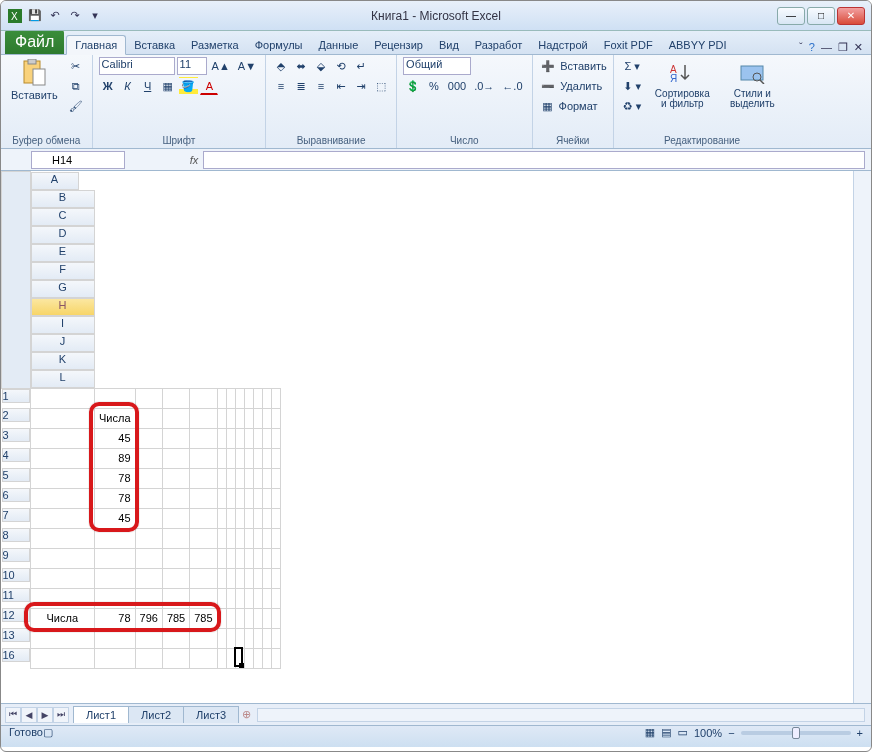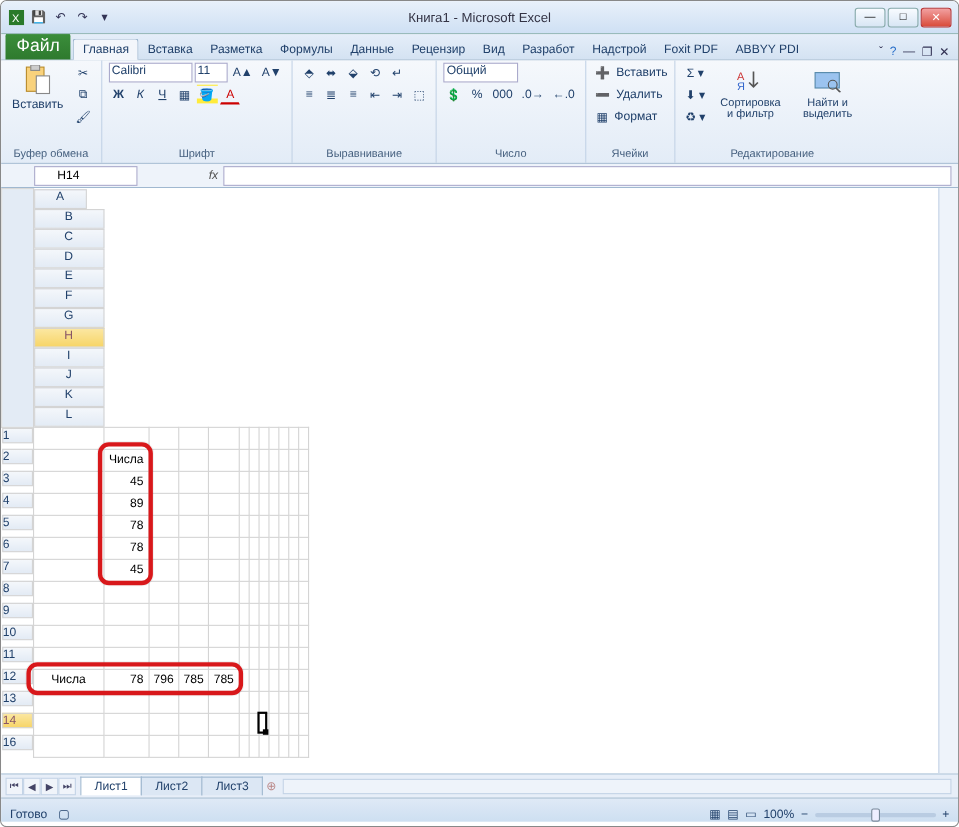--- a/index.html
+++ b/index.html
@@ -44,21 +44,21 @@
 table.sg td.l { text-align: center; }
 .active-cell { position: absolute; border: 2px solid #000; pointer-events: none; }
 .active-cell::after { content: ""; position: absolute; right: -3px; bottom: -3px; width: 5px; height: 5px; background: #000; }
 .highlight { position: absolute; border: 4px solid #d8181b; border-radius: 10px; pointer-events: none; box-shadow: 0 0 0 1px rgba(0,0,0,.05); }
 .sheet-tabs { height: 22px; background: #e7eef8; border-top: 1px solid #a0b8d0; display: flex; align-items: center; font-size: 11px; }
 .sheet-tabs .nav { display: flex; gap: 0; margin: 0 4px; }
 .sheet-tabs .nav span { width: 16px; height: 16px; display: inline-flex; align-items: center; justify-content: center; color: #446; border: 1px solid #c3d3e6; background: #f0f4fa; font-size: 9px; }
 .stab { padding: 2px 12px; background: #fff; border: 1px solid #a0b8d0; border-bottom: none; margin-right: -1px; color: #21416b; }
 .stab.inactive { background: #dce7f4; }
 .hscroll { flex: 1; margin: 0 6px; height: 14px; background: #eef3fa; border: 1px solid #c3d3e6; position: relative; }
-.statusbar { height: 22px; background: linear-gradient(#dfe9f6,#cddff1); border-top: 1px solid #a0b8d0; display: flex; align-items: flex-end; font-size: 11px; color: #21416b; padding: 0 8px; gap: 10px; }
+.statusbar { height: 22px; background: linear-gradient(#dfe9f6,#cddff1); border-top: 1px solid #a0b8d0; display: flex; align-items: flex-start; font-size: 11px; color: #21416b; padding: 0 8px; gap: 0; }
 .statusbar .right { margin-left: auto; display: flex; align-items: center; gap: 6px; }
 .zoom-slider { width: 110px; height: 4px; background: #b9cce2; position: relative; border-radius: 2px; }
 .zoom-slider .thumb { position: absolute; left: 50%; top: -4px; width: 8px; height: 12px; background: #eef; border: 1px solid #789; border-radius: 2px; transform: translateX(-50%); }
 .vscroll { position: absolute; right: 0; top: 0; bottom: 0; width: 18px; background: #eef3fa; border-left: 1px solid #c3d3e6; }
 svg { display: block; }
 </style>
 </head>
 <body>
 
 <div class="titlebar">
@@ -226,21 +226,21 @@
         <span style="font-size:10px;line-height:1;text-align:center;max-width:60px">Сортировка и фильтр</span>
       </div>
       <div class="bigbtn">
         <span class="ic">
             <svg width="26" height="22">
               <rect x="2" y="4" width="22" height="14" fill="#9bc3ef" stroke="#58a"></rect>
               <circle cx="18" cy="15" r="4" fill="none" stroke="#555"></circle>
               <line x1="21" y1="18" x2="25" y2="22" stroke="#555" stroke-width="1.5"></line>
             </svg>
           </span>
-        <span style="font-size:10px;line-height:1;text-align:center;max-width:56px">Найти и выделить</span>
+        <span style="font-size:10px;line-height:1;text-align:center;max-width:56px">Стили и выделить</span>
       </div>
     </div>
     <div class="label">Редактирование</div>
   </div>
 </div>
 
 <div class="fx-bar">
   <div class="namebox">H14</div>
   <div class="fx-lbl">fx</div>
   <div class="fx-input"></div>
@@ -454,35 +454,20 @@
             <td class=""></td>
             <td class=""></td>
             <td class=""></td>
             <td class=""></td>
             <td class=""></td>
             <td class=""></td>
             <td class=""></td>
             <td class=""></td>
           </tr>
           <tr>
-            <th class="row rowsel">14</th>
-            <td class=""></td>
-            <td class=""></td>
-            <td class=""></td>
-            <td class=""></td>
-            <td class=""></td>
-            <td class=""></td>
-            <td class=""></td>
-            <td class=""></td>
-            <td class=""></td>
-            <td class=""></td>
-            <td class=""></td>
-            <td class=""></td>
-          </tr>
-          <tr>
             <th class="row ">16</th>
             <td class=""></td>
             <td class=""></td>
             <td class=""></td>
             <td class=""></td>
             <td class=""></td>
             <td class=""></td>
             <td class=""></td>
             <td class=""></td>
             <td class=""></td>

